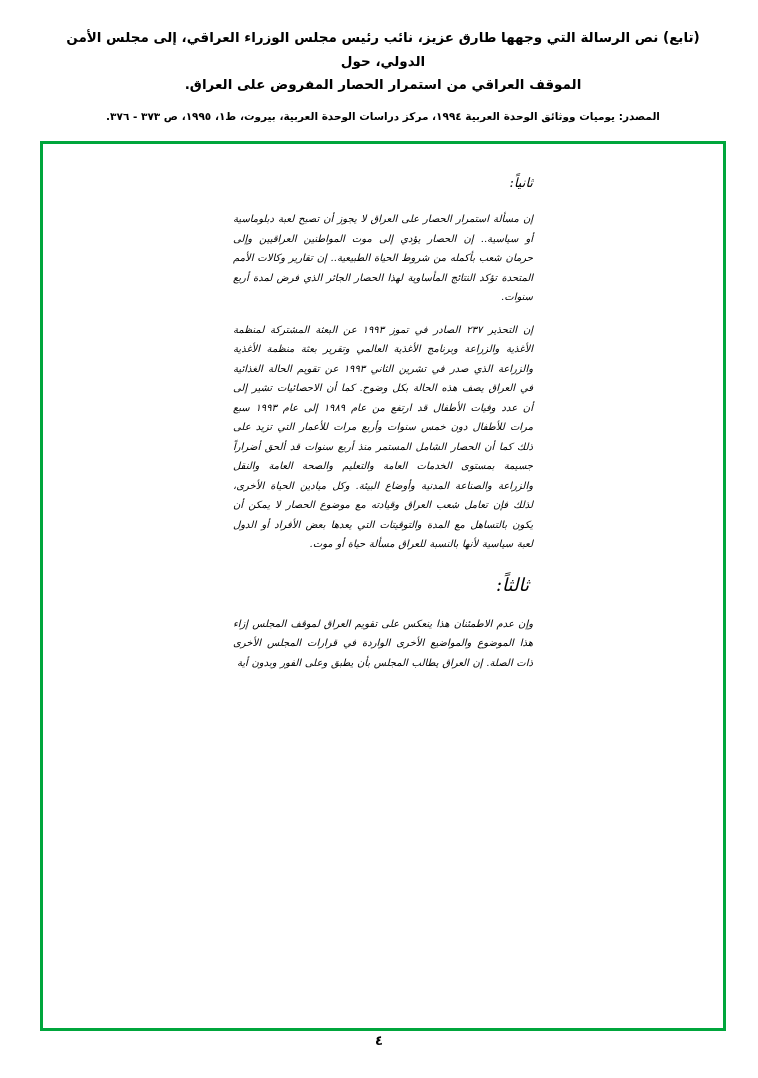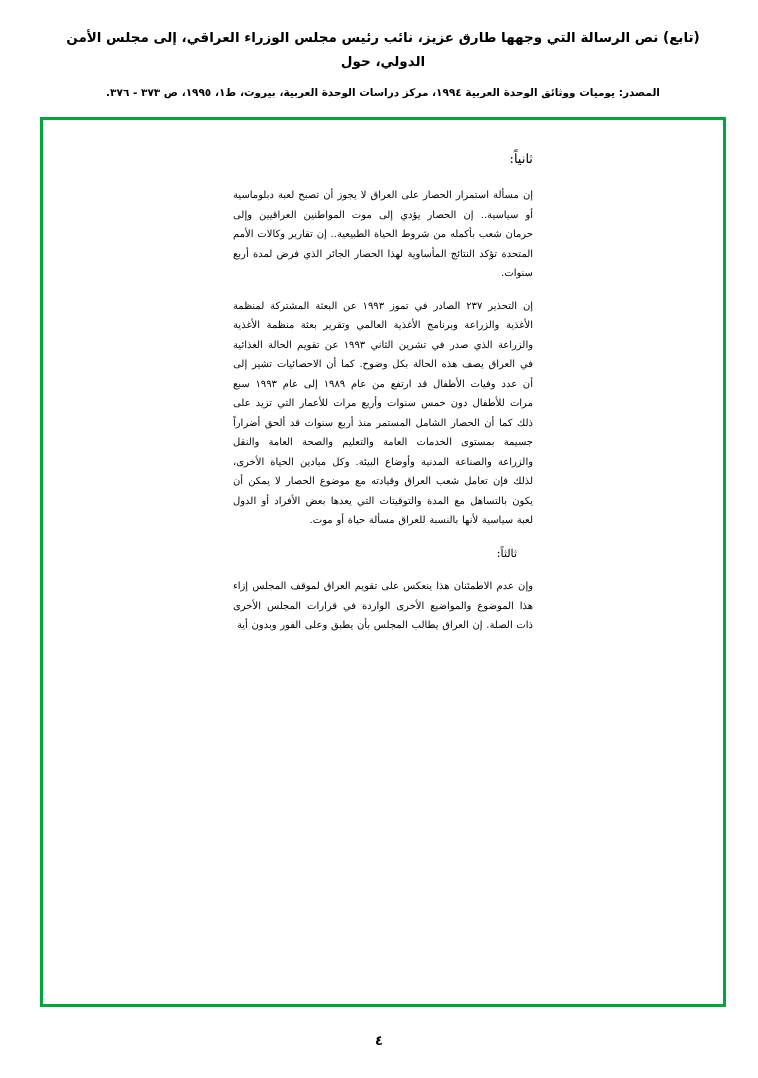--- a/index.html
+++ b/index.html
@@ -44,20 +44,21 @@
     color: #000;
   }
   .frame {
     margin: 16px auto 0 auto;
     width: 686px;
     height: 890px;
     border: 3px solid #00a63c;
     box-sizing: border-box;
     background: #fff;
     position: relative;
+    font-style: italic;
   }
   .frame-inner {
     padding: 26px 0 0 0;
     height: 100%;
     box-sizing: border-box;
   }
   .col {
     width: 300px;
     margin: 0 auto;
     direction: rtl;
@@ -78,24 +79,24 @@
     margin: 0 0 13px 0;
     text-align: justify;
     text-align-last: right;
     word-spacing: 0.5px;
   }
   .para.last {
     margin-bottom: 0;
   }
   .section-label {
     font-family: "DejaVu Serif", serif;
-    font-size: 11px;
+    font-size: 18px;
     line-height: 1.95;
     text-align: center;
-    margin: 0 16px 12px 0;
+    margin: 0 4px 12px 0;
   }
   .page-number {
     position: absolute;
     bottom: 30px;
     left: 0;
     width: 100%;
     text-align: center;
     font-family: "DejaVu Sans", sans-serif;
     font-weight: bold;
     font-size: 13px;
@@ -103,20 +104,21 @@
   }
 </style>
 </head>
 <body>
 
 <div class="page">
 
   <div class="doc-header">
     <div class="doc-title">
       <div>(تابع) نص الرسالة التي وجهها طارق عزيز، نائب رئيس مجلس الوزراء العراقي، إلى مجلس الأمن الدولي، حول</div>
+      <div>الموقف العراقي من استمرار الحصار المفروض على العراق.</div>
     </div>
     <div class="doc-source">المصدر: يوميات ووثائق الوحدة العربية ١٩٩٤، مركز دراسات الوحدة العربية، بيروت، ط١، ١٩٩٥، ص ٣٧٣ - ٣٧٦.</div>
   </div>
 
   <div class="frame">
     <div class="frame-inner">
       <div class="col">
 
         <div class="lead">ثانياً:</div>
 

